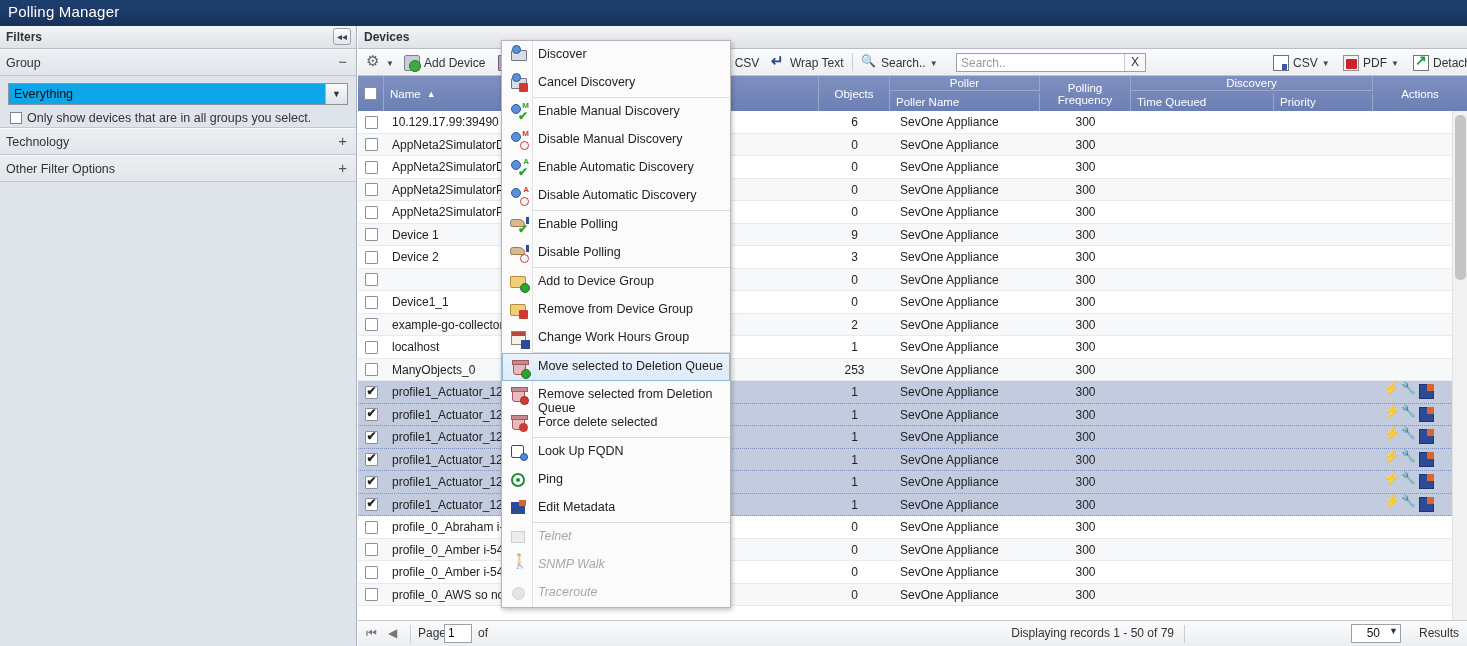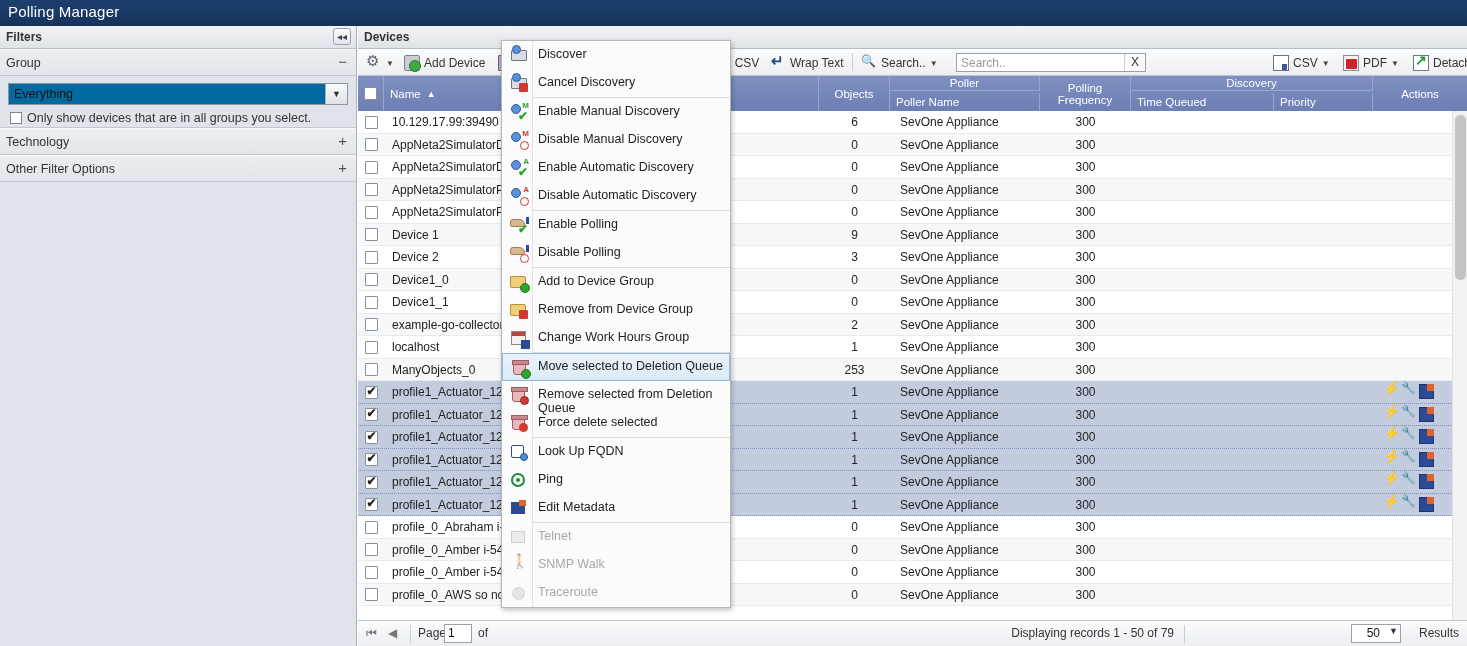--- a/index.html
+++ b/index.html
@@ -54,21 +54,21 @@
     border-top:1px solid #f6f7f9;
   }
   .filter-section .name { position:absolute; left:6px; top:6px; font-size:12.5px; color:#333; }
   .filter-section .pm { position:absolute; right:9px; top:3px; font-size:15px; color:#555; }
   #group-body {
     position:relative; height:52px; background:#dfe3ea;
     border-bottom:1px solid #c3c8d0;
   }
   #group-select {
     position:absolute; left:8px; top:7px; width:340px; height:22px;
-    border:1px solid #8d949f; background:#0369a1;padding-left:16px;
+    border:1px solid #8d949f; background:#0ea5e9;padding-left:16px;
   }
   #group-select .val { position:absolute; left:5px; top:3px; font-size:12.5px; color:#111; }
   #group-select .arrow {
     position:absolute; right:0; top:0; width:22px; height:20px;
     background: linear-gradient(to bottom,#fbfbfc,#dfe2e7);
     border-left:1px solid #aab0ba; text-align:center; line-height:20px;
     font-size:9px; color:#333;
   }
   #group-check { position:absolute; left:10px; top:35px; font-size:12.5px; color:#333; }
   #group-check .box {
@@ -194,21 +194,21 @@
   
   #ctxmenu {
     position:absolute; left:501px; top:40px; width:230px;
     background:#fbfbfb; border:1px solid #b6b6b6;
     box-shadow:1px 2px 5px rgba(0,0,0,.25);
     z-index:50;
   }
   .mi { position:relative; height:28px; display:flex; align-items:center; cursor:pointer; }
   .mi .micon { position:absolute; left:8px; top:5px; width:18px; height:18px; }
   .mi .mlabel { position:absolute; left:36px; top:6px; font-size:12.5px; color:#222; }
-  .mi.disabled .mlabel { color:#a8a8a8; }
+  .mi.disabled .mlabel { color:#a8a8a8;font-style:italic; }
   .mi.hl {
     background: linear-gradient(to bottom,#eaf2fb,#dceaf8);
     border:1px solid #8fb8dd; height:28px;
   }
   .mi.hl .mlabel { left:35px; top:5px; }
   .mdiv { height:1px; background:#dcdcdc; margin-left:30px; }
   .mrail { position:absolute; left:30px; top:0; bottom:0; width:1px; background:#e3e3e3; }
 
   
   .mi-disc{position:absolute;left:1px;top:4px;width:16px;height:11px;background:#d9dde3;border:1px solid #6f7681;border-radius:1px;}
@@ -422,21 +422,20 @@
             <div class="cell ctr" style="left: 461px; width: 71px;">3</div>
             <div class="cell " style="left: 532px; width: 150px; padding-left: 10px;">SevOne Appliance</div>
             <div class="cell ctr" style="left: 682px; width: 91px;">300</div>
             <div class="cell " style="left: 773px; width: 143px; padding-left: 6px;"></div>
             <div class="cell " style="left: 916px; width: 99px; padding-left: 6px;"></div>
           </div>
           <div class="row alt">
             <div class="cell ctr" style="left: 0px; width: 26px;">
               <span class="cb"></span>
             </div>
-            <div class="cell " style="left: 26px; width: 435px; padding-left: 8px;">Device1_0</div>
             <div class="cell ctr" style="left: 461px; width: 71px;">0</div>
             <div class="cell " style="left: 532px; width: 150px; padding-left: 10px;">SevOne Appliance</div>
             <div class="cell ctr" style="left: 682px; width: 91px;">300</div>
             <div class="cell " style="left: 773px; width: 143px; padding-left: 6px;"></div>
             <div class="cell " style="left: 916px; width: 99px; padding-left: 6px;"></div>
           </div>
           <div class="row">
             <div class="cell ctr" style="left: 0px; width: 26px;">
               <span class="cb"></span>
             </div>

